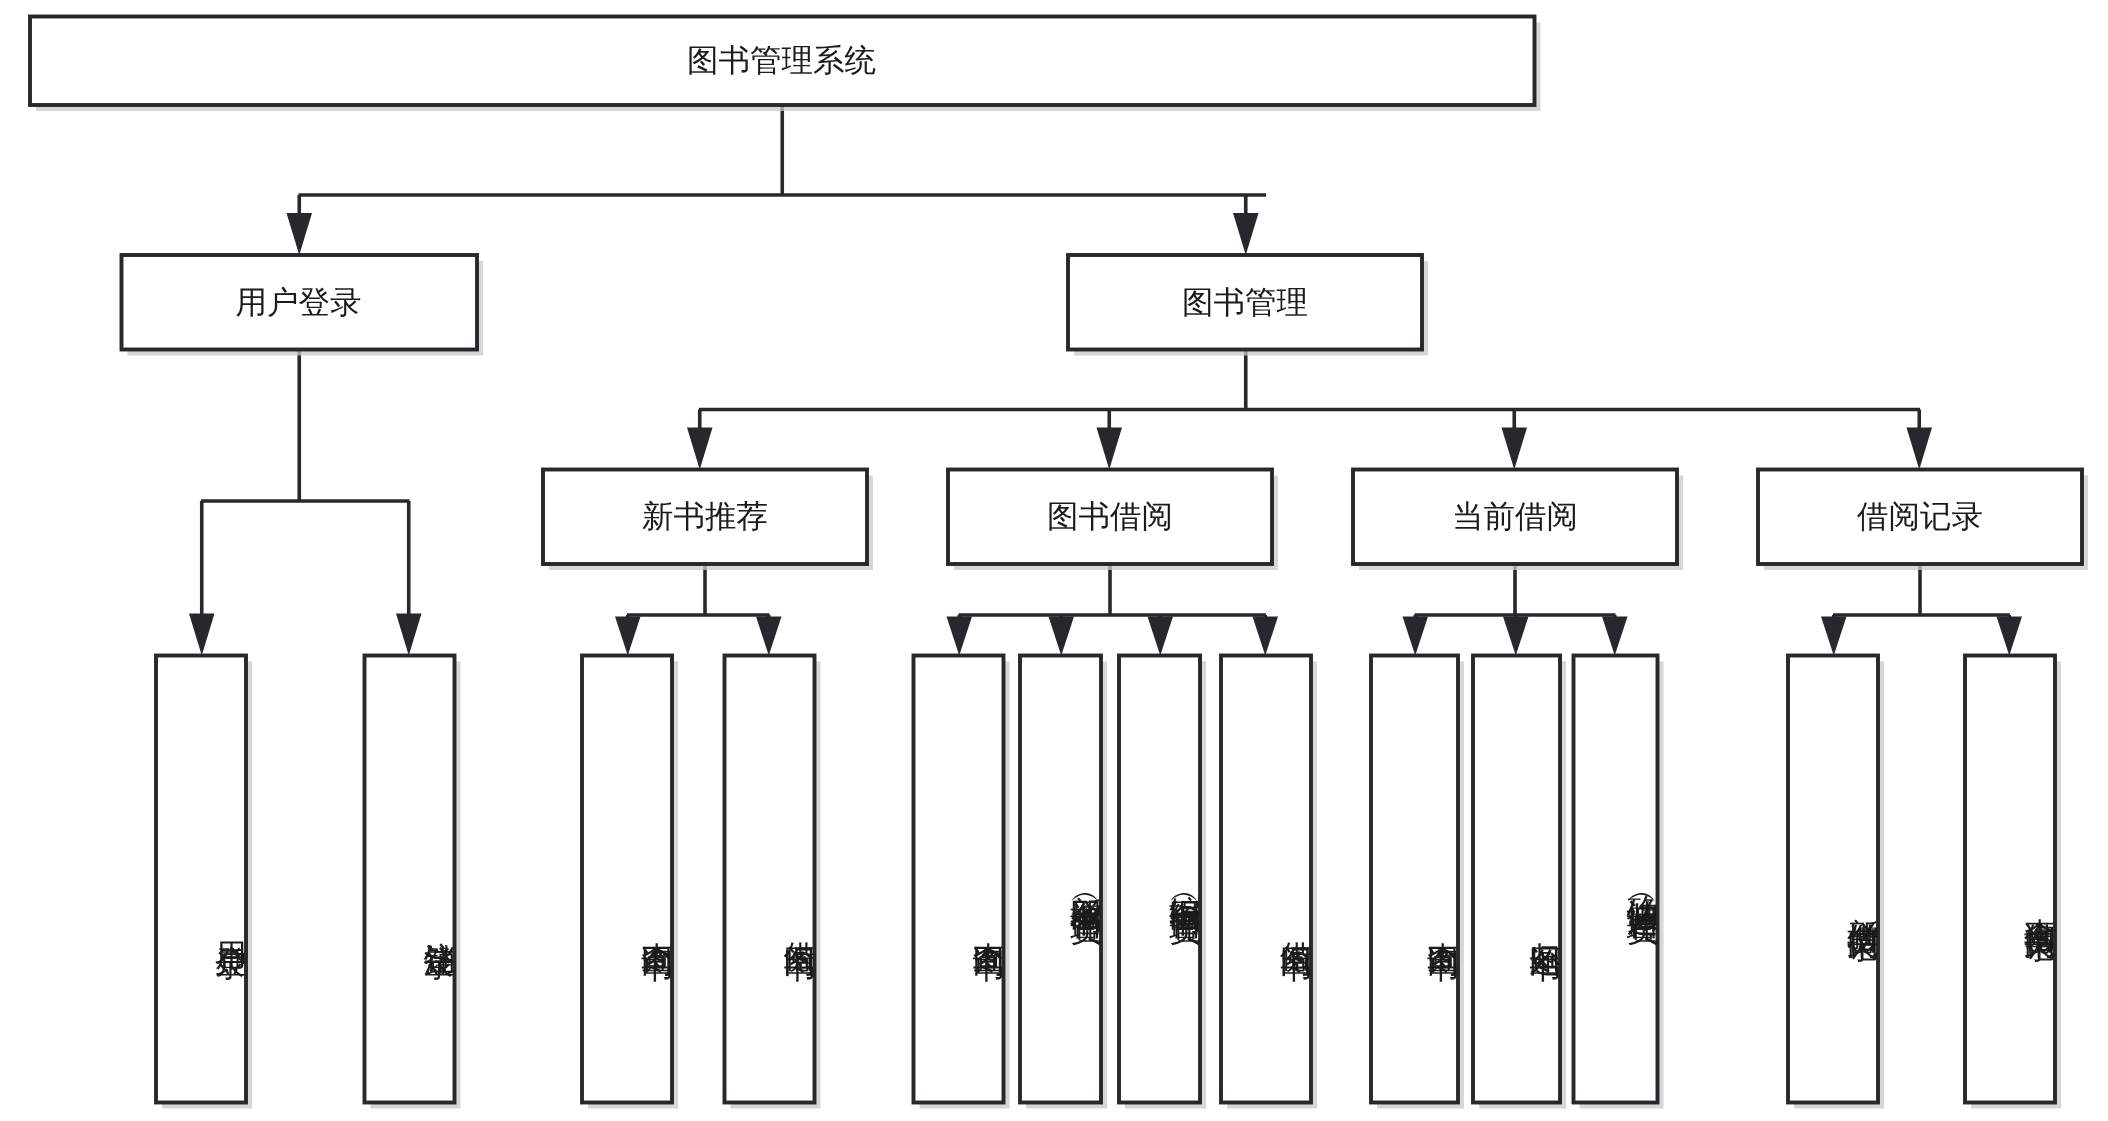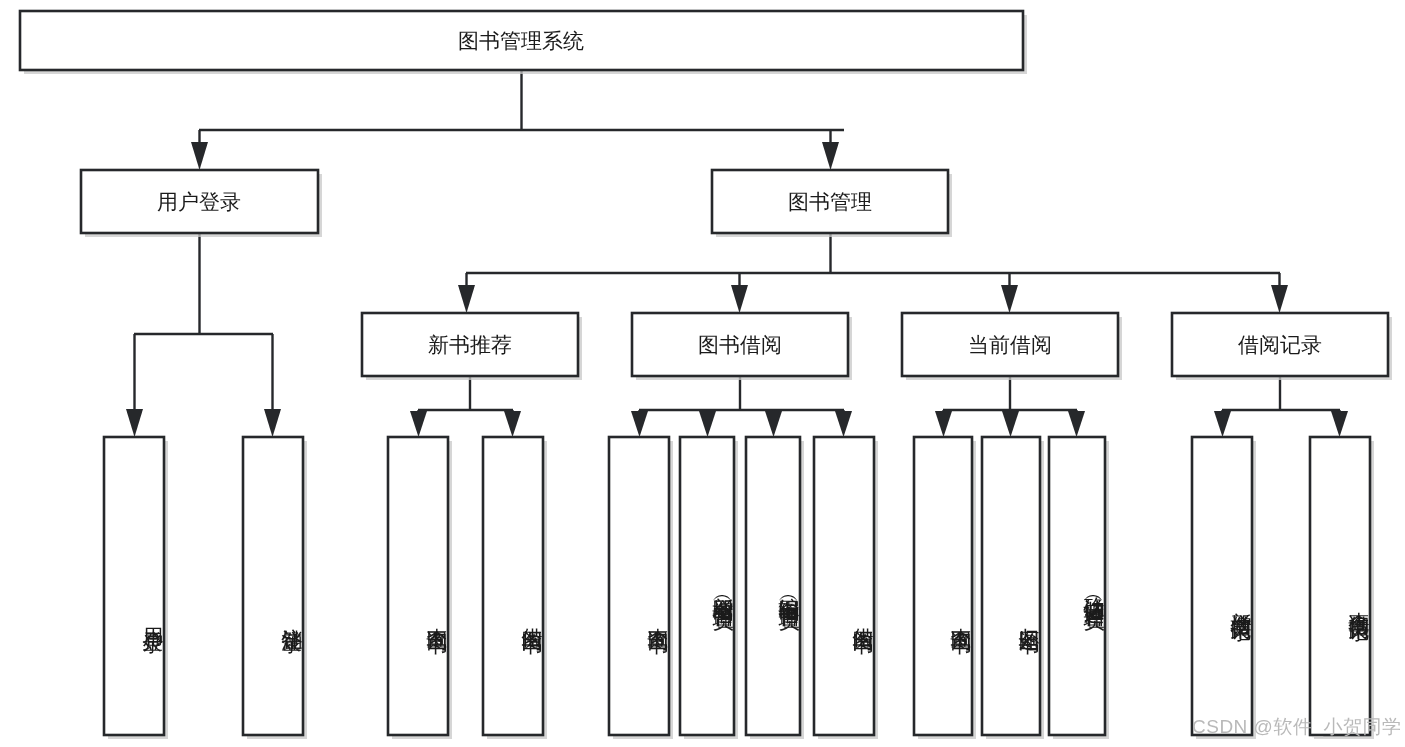--- a/index.html
+++ b/index.html
@@ -244,15 +244,14 @@
   <div class="node-label-v" style="left:609px; top:494px; width:60px; height:241px;">查询图书</div>
   <div class="node-label-v" style="left:680px; top:443px; width:54px; height:292px;">新增图书（管理员）</div>
   <div class="node-label-v" style="left:746px; top:443px; width:54px; height:292px;">编辑图书（管理员）</div>
   <div class="node-label-v" style="left:814px; top:494px; width:60px; height:241px;">借阅图书</div>
   <div class="node-label-v" style="left:914px; top:494px; width:58px; height:241px;">查询图书</div>
   <div class="node-label-v" style="left:982px; top:494px; width:58px; height:241px;">归还图书</div>
   <div class="node-label-v" style="left:1049px; top:443px; width:56px; height:292px;">确认归还（管理员）</div>
   <div class="node-label-v" style="left:1192px; top:466px; width:60px; height:269px;">新增借阅记录</div>
   <div class="node-label-v" style="left:1310px; top:466px; width:60px; height:269px;">查询借阅记录</div>
 
-  <div class="watermark" style="left:1192px; top:714px;">CSDN @软件_小贺同学</div>
 
 </div>
 
 </body></html>

